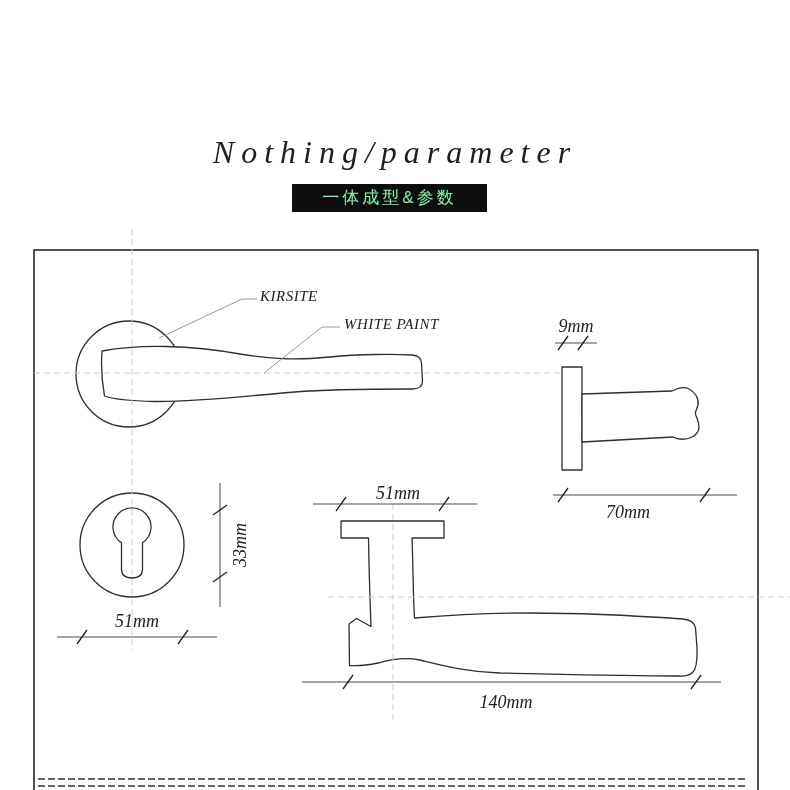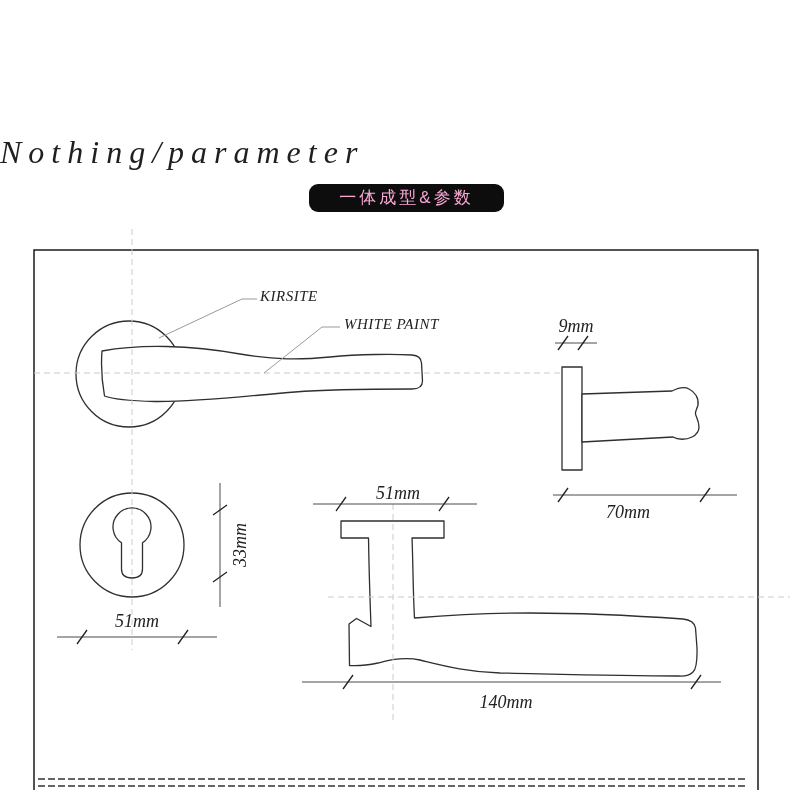--- a/index.html
+++ b/index.html
@@ -1,23 +1,23 @@
 <!DOCTYPE html>
 <html><head>
 <meta charset="utf-8">
 <style>
   html,body{margin:0;padding:0;background:#ffffff;}
   .page{position:relative;width:790px;height:790px;background:#ffffff;overflow:hidden;
         font-family:"Liberation Serif",serif;}
-  .title{position:absolute;top:134px;left:0;width:100%;text-align:left;
+  .title{position:absolute;top:134px;left:0;width:100%;text-align:center;
          font-style:italic;font-size:32px;letter-spacing:7px;color:#1f1f1f;
          font-family:"Liberation Serif",serif;}
-  .subtitle{position:absolute;left:309px;top:184px;width:195px;height:28px;
-            background:#0d0d0d;color:#f9a8d4;font-family:"Liberation Sans",sans-serif;
-            font-size:17px;letter-spacing:3px;text-align:center;line-height:28px;border-radius:9px;}
+  .subtitle{position:absolute;left:292px;top:184px;width:195px;height:28px;
+            background:#0d0d0d;color:#86efac;font-family:"Liberation Sans",sans-serif;
+            font-size:17px;letter-spacing:3px;text-align:center;line-height:28px;}
   svg{position:absolute;left:0;top:0;}
   .outline{fill:#ffffff;stroke:#2f2f2f;stroke-width:1.3;stroke-linejoin:round;}
   .outline-open{fill:none;stroke:#2f2f2f;stroke-width:1.3;stroke-linejoin:round;}
   .centerline{fill:none;stroke:#cccccc;stroke-width:1;stroke-dasharray:6 4;}
   .dimline{stroke:#4a4a4a;stroke-width:1;fill:none;}
   .tick{stroke:#222222;stroke-width:1.3;}
   .leader{stroke:#9a9a9a;stroke-width:1;fill:none;}
   .frame{stroke:#1a1a1a;stroke-width:1.5;fill:none;}
   .footer-dash{stroke:#333333;stroke-width:1.4;stroke-dasharray:7 3;fill:none;}
   text{font-family:"Liberation Serif",serif;font-style:italic;fill:#222222;}

